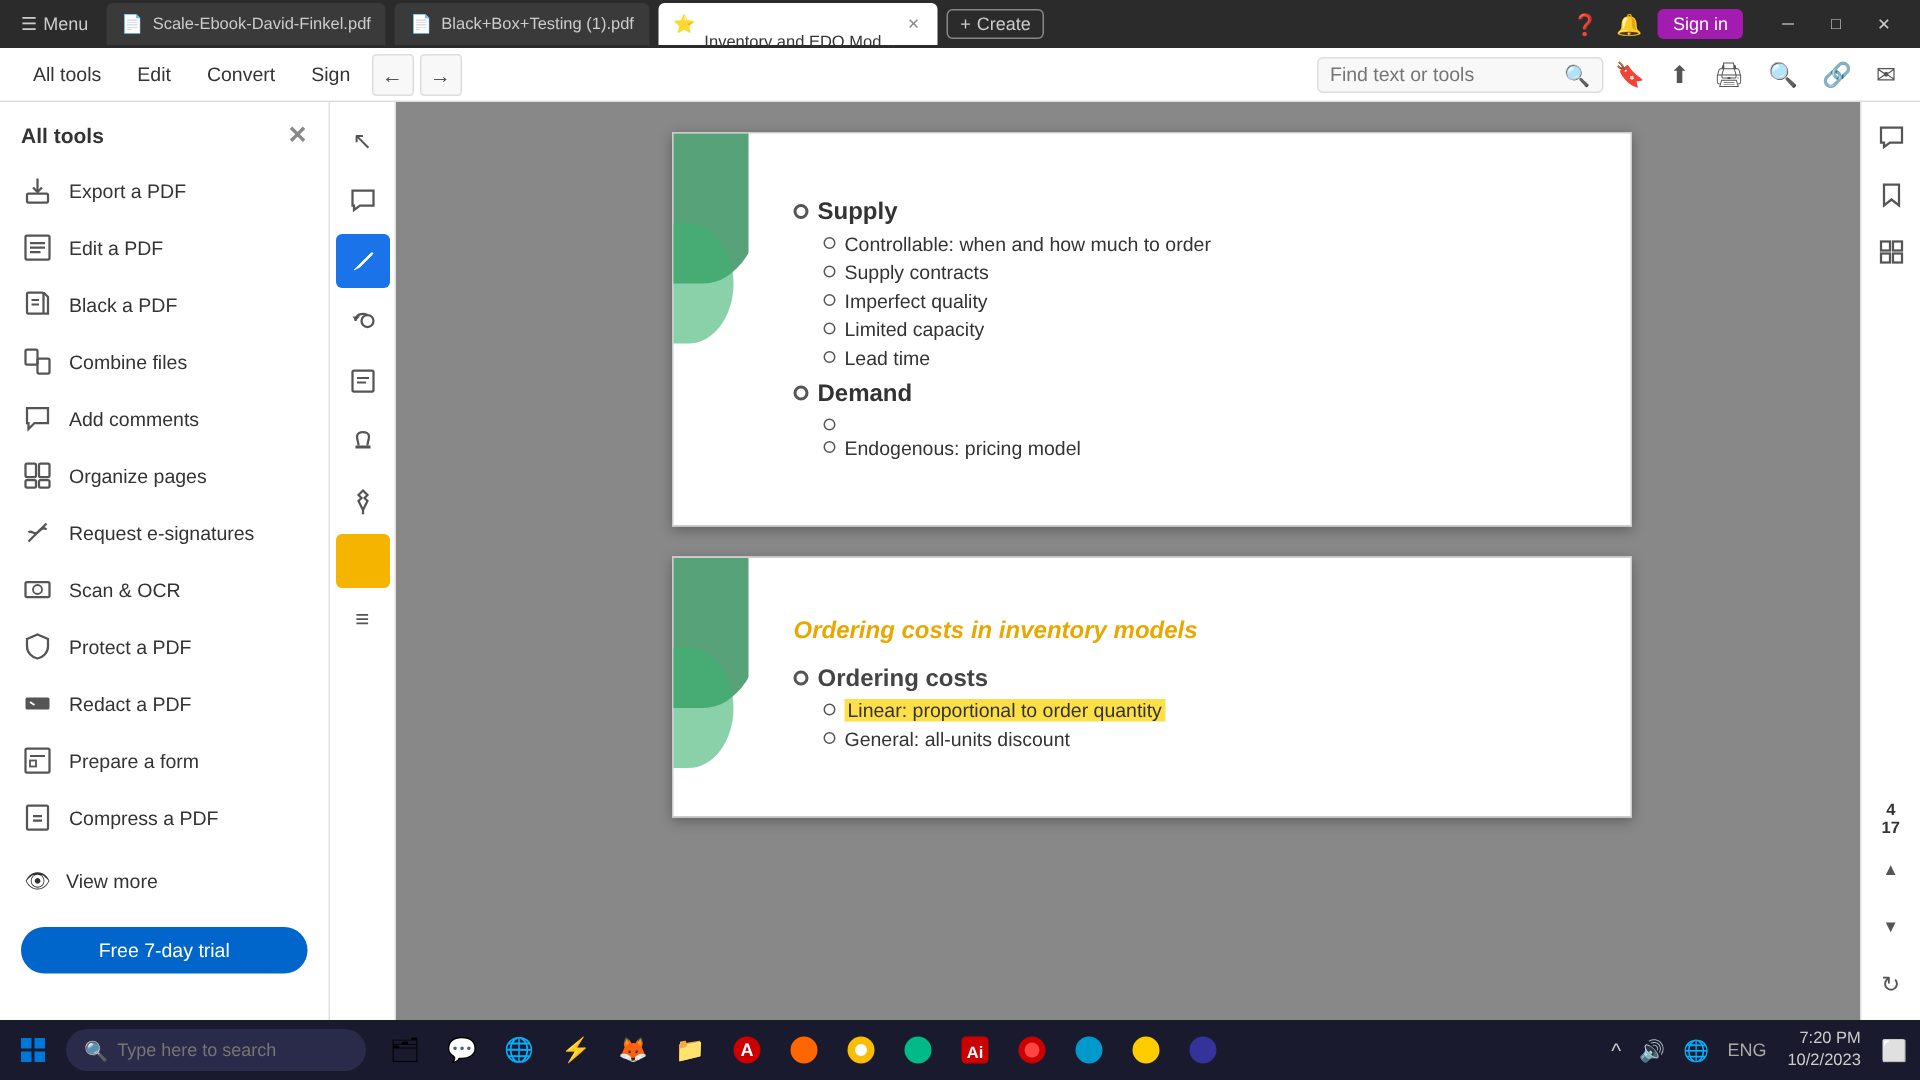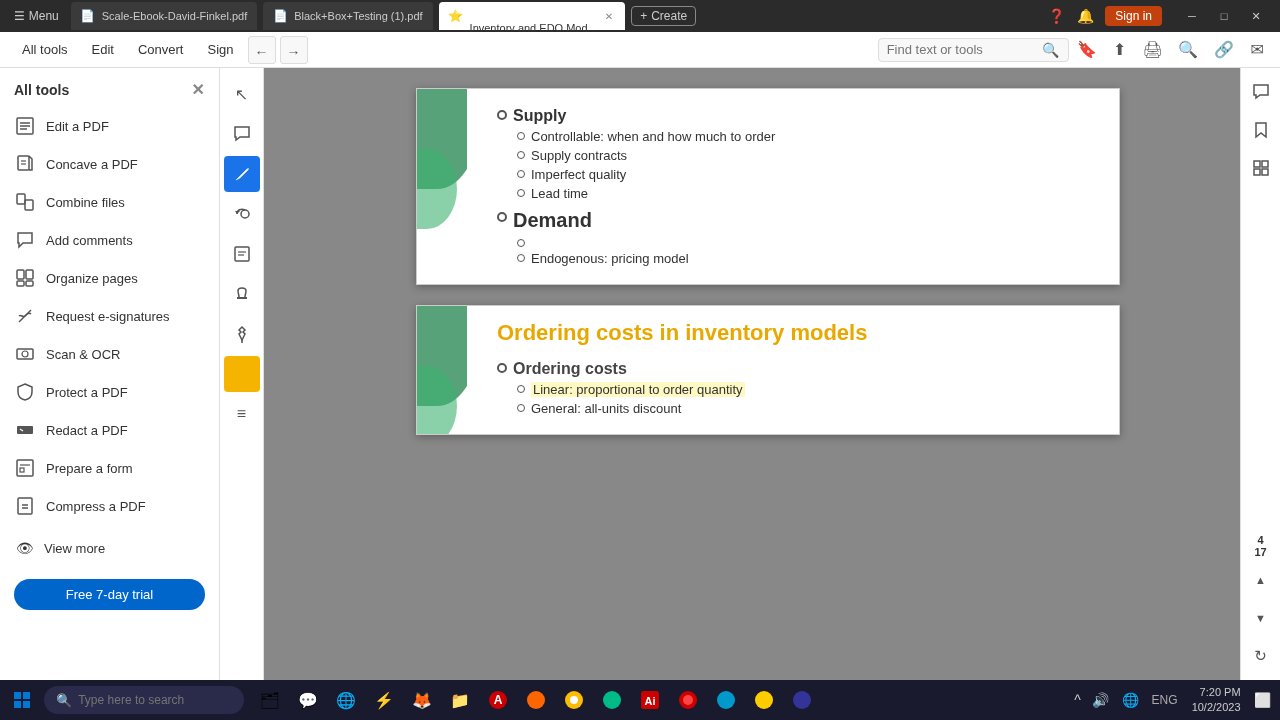--- a/index.html
+++ b/index.html
@@ -67,21 +67,21 @@
       gap: 8px;
       align-items: center;
     }
     .titlebar-icon {
       color: #ccc;
       font-size: 14px;
       cursor: pointer;
       padding: 2px;
     }
     .sign-in-btn {
-      background: #c2410c;
+      background: #a21caf;
       color: white;
       border: none;
       border-radius: 4px;
       padding: 3px 10px;
       font-size: 12px;
       cursor: pointer;
     }
     .win-controls {
       display: flex;
       gap: 0;
@@ -278,24 +278,24 @@
       overflow-y: auto;
       display: flex;
       flex-direction: column;
       align-items: center;
       padding: 20px 0;
       gap: 20px;
       position: relative;
     }
     .pdf-page {
       background: #fff;
-      width: 704px;
+      width: 640px;
       border: 1px solid #ccc;
       box-shadow: 0 2px 8px rgba(0,0,0,0.3);
-      padding: 14px 40px;
+      padding: 40px 40px;
       position: relative;
       margin-left: 32px;
     }
     
     
     .slide-decoration {
       position: absolute;
       left: 0;
       top: 0;
       bottom: 0;
@@ -320,24 +320,25 @@
       height: 80px;
       background: #3cb371;
       border-radius: 0 50% 50% 0;
       opacity: 0.6;
     }
 
     .slide-content {
       margin-left: 40px;
     }
     .slide-title {
-      font-size: 22px;
+      font-size: 16px;
       font-weight: 700;
       color: #e8a800;
       margin-bottom: 14px;
+      font-style: italic;
     }
     .bullet-list {
       list-style: none;
       padding: 0;
     }
     .bullet-item {
       margin: 4px 0;
       font-size: 14px;
       color: #333;
       display: flex;
@@ -365,21 +366,21 @@
       border: 1.5px solid #555;
       flex-shrink: 0;
       margin-top: 3px;
     }
     .supply-header {
       font-size: 16px;
       font-weight: 600;
       color: #333;
     }
     .demand-header {
-      font-size: 20px;
+      font-size: 16px;
       font-weight: 600;
       color: #333;
     }
     .ordering-costs-header {
       font-size: 16px;
       font-weight: 600;
       color: #444;
     }
 
     
@@ -552,38 +553,48 @@
 <div class="main-layout">
 
   <div class="sidebar">
     <div class="sidebar-header">
       <span>All tools</span>
       <span class="sidebar-close">✕</span>
     </div>
     <div class="sidebar-item">
       <span class="sidebar-item-icon">
         <svg width="20" height="20" viewBox="0 0 20 20">
+            <rect x="3" y="12" width="14" height="6" rx="1" fill="none" stroke="#555" stroke-width="1.5"></rect>
+            <polyline points="10,2 10,11 7,8" fill="none" stroke="#555" stroke-width="1.5"></polyline>
+            <polyline points="10,11 13,8" fill="none" stroke="#555" stroke-width="1.5"></polyline>
+          </svg>
+      </span>
+      <span>Export a PDF</span>
+    </div>
+    <div class="sidebar-item">
+      <span class="sidebar-item-icon">
+        <svg width="20" height="20" viewBox="0 0 20 20">
             <rect x="2" y="2" width="16" height="16" rx="1" fill="none" stroke="#555" stroke-width="1.5"></rect>
             <line x1="5" y1="7" x2="15" y2="7" stroke="#555" stroke-width="1.5"></line>
             <line x1="5" y1="10" x2="15" y2="10" stroke="#555" stroke-width="1.5"></line>
             <line x1="5" y1="13" x2="12" y2="13" stroke="#555" stroke-width="1.5"></line>
           </svg>
       </span>
       <span>Edit a PDF</span>
     </div>
     <div class="sidebar-item">
       <span class="sidebar-item-icon">
         <svg width="20" height="20" viewBox="0 0 20 20">
             <rect x="3" y="2" width="11" height="14" rx="1" fill="none" stroke="#555" stroke-width="1.5"></rect>
             <path d="M14,2 L17,5 L17,16 H14" fill="none" stroke="#555" stroke-width="1.5"></path>
             <line x1="6" y1="7" x2="11" y2="7" stroke="#555" stroke-width="1.2"></line>
             <line x1="6" y1="10" x2="11" y2="10" stroke="#555" stroke-width="1.2"></line>
           </svg>
       </span>
-      <span>Concave a PDF</span>
+      <span>Black a PDF</span>
     </div>
     <div class="sidebar-item">
       <span class="sidebar-item-icon">
         <svg width="20" height="20" viewBox="0 0 20 20">
             <rect x="2" y="2" width="8" height="10" rx="1" fill="none" stroke="#555" stroke-width="1.5"></rect>
             <rect x="10" y="8" width="8" height="10" rx="1" fill="none" stroke="#555" stroke-width="1.5"></rect>
           </svg>
       </span>
       <span>Combine files</span>
     </div>
@@ -736,20 +747,24 @@
             <li class="bullet-item sub">
               <div class="bullet-circle sub-circle"></div>
               <span>Supply contracts</span>
             </li>
             <li class="bullet-item sub">
               <div class="bullet-circle sub-circle"></div>
               <span>Imperfect quality</span>
             </li>
             <li class="bullet-item sub">
               <div class="bullet-circle sub-circle"></div>
+              <span>Limited capacity</span>
+            </li>
+            <li class="bullet-item sub">
+              <div class="bullet-circle sub-circle"></div>
               <span>Lead time</span>
             </li>
           </ul>
           <li class="bullet-item" style="margin-top:8px;">
             <div class="bullet-circle"></div>
             <span class="demand-header">Demand</span>
           </li>
           <ul class="bullet-list sub-list">
             <li class="bullet-item sub">
               <div class="bullet-circle sub-circle"></div>
@@ -771,21 +786,21 @@
       <div class="slide-content">
         <div class="slide-title">Ordering costs in inventory models</div>
         <ul class="bullet-list">
           <li class="bullet-item">
             <div class="bullet-circle"></div>
             <span class="ordering-costs-header">Ordering costs</span>
           </li>
           <ul class="bullet-list sub-list">
             <li class="bullet-item sub">
               <div class="bullet-circle sub-circle"></div>
-              <span style="background:#fef9c3;padding:0 2px;">Linear: proportional to order quantity</span>
+              <span style="background:#fde047;padding:0 2px;">Linear: proportional to order quantity</span>
             </li>
             <li class="bullet-item sub">
               <div class="bullet-circle sub-circle"></div>
               <span>General: all-units discount</span>
             </li>
           </ul>
         </ul>
       </div>
     </div>
 

